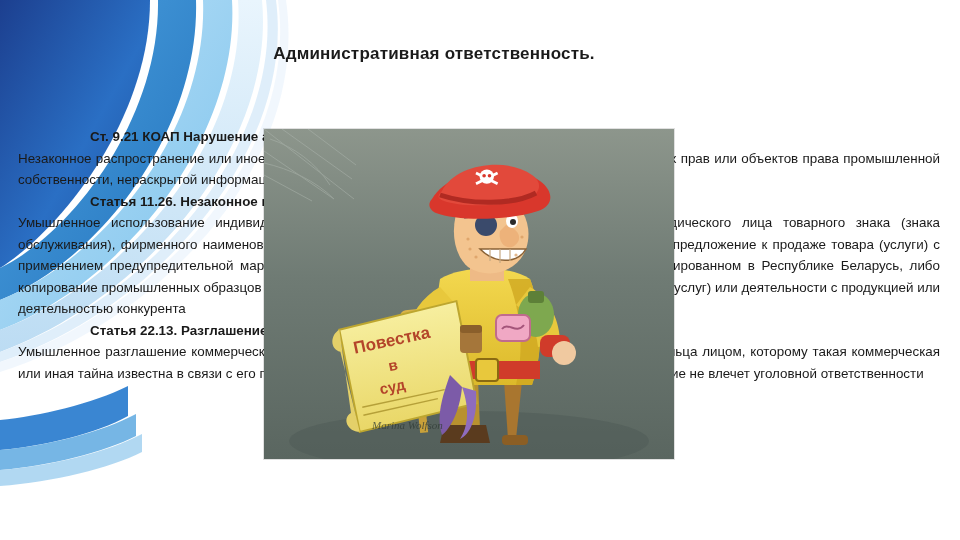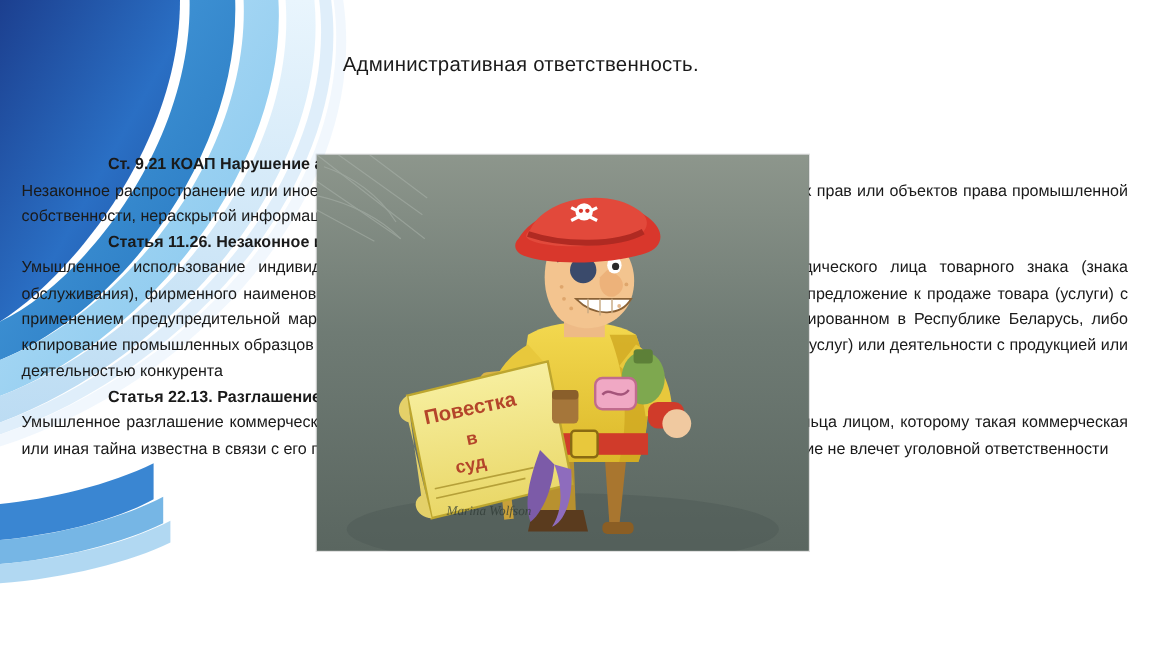--- a/index.html
+++ b/index.html
@@ -34,21 +34,21 @@
   .deco-band svg { display: block; }
 
   
   .slide-title {
     position: absolute;
     left: 0;
     top: 44px;
     width: 868px;
     text-align: center;
     font-size: 17px;
-    font-weight: normal;
+    font-weight: bold;
     color: #1b1b1b;
     letter-spacing: 0.2px;
   }
 
   
   .body-block {
     position: absolute;
     left: 18px;
     top: 126px;
     width: 922px;

